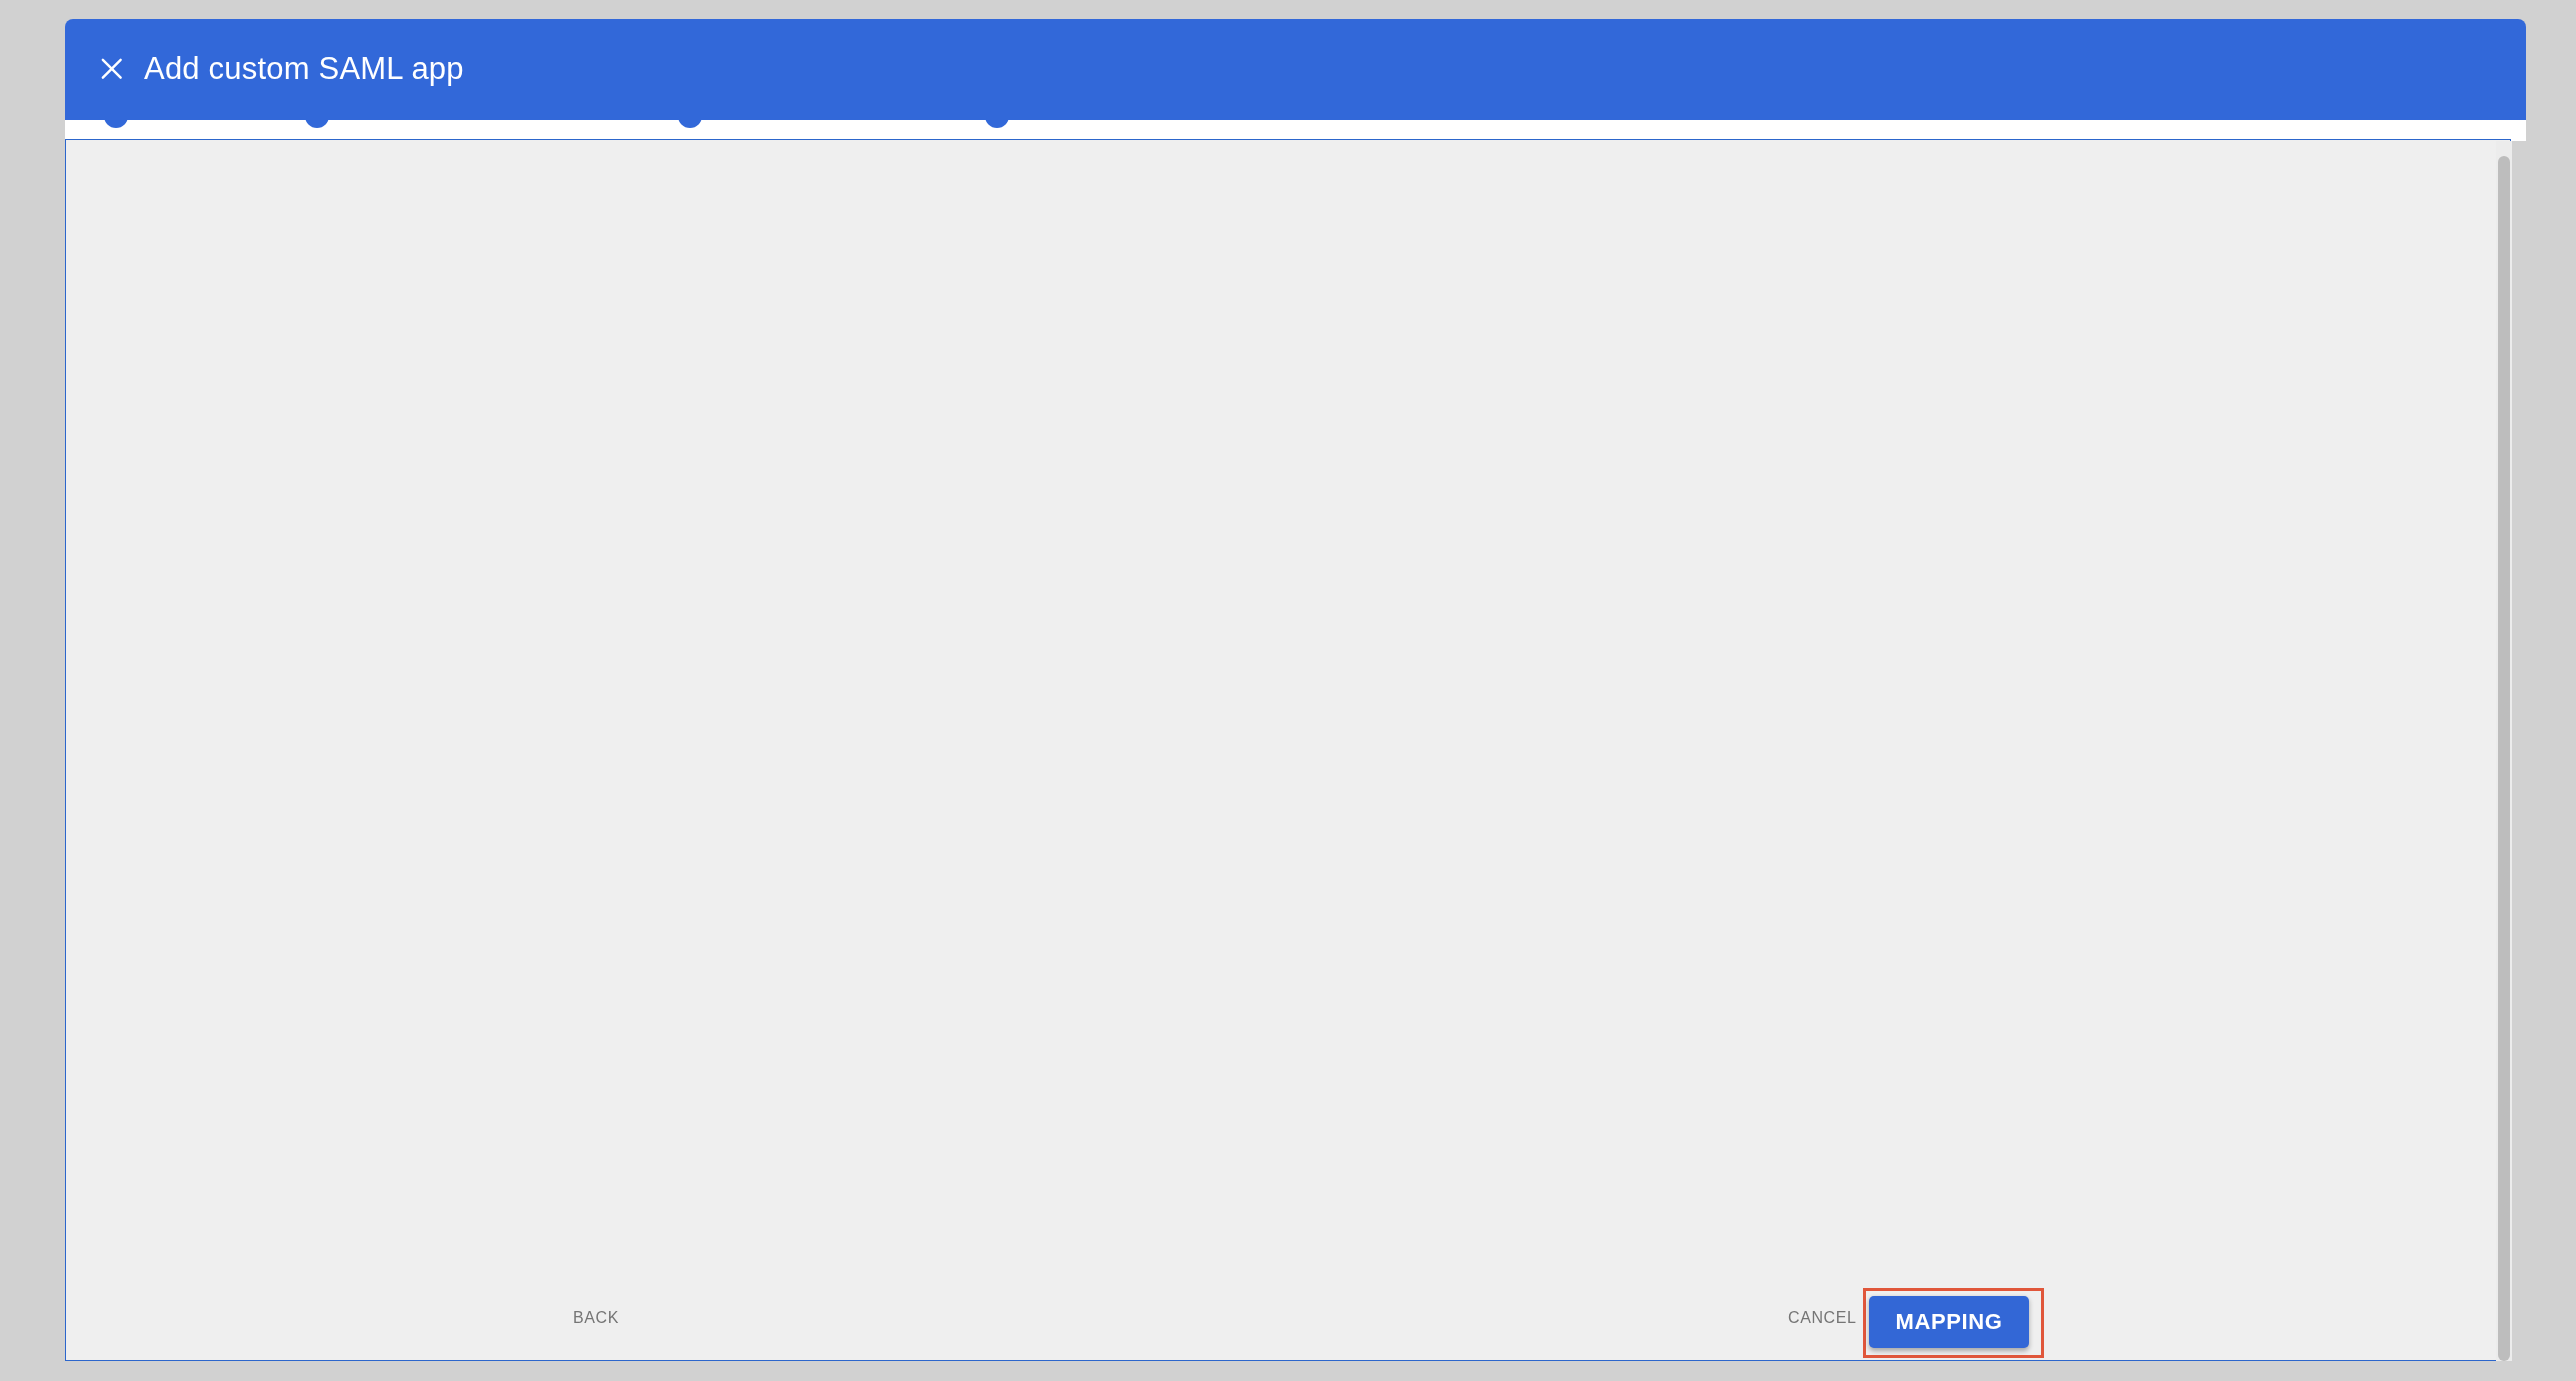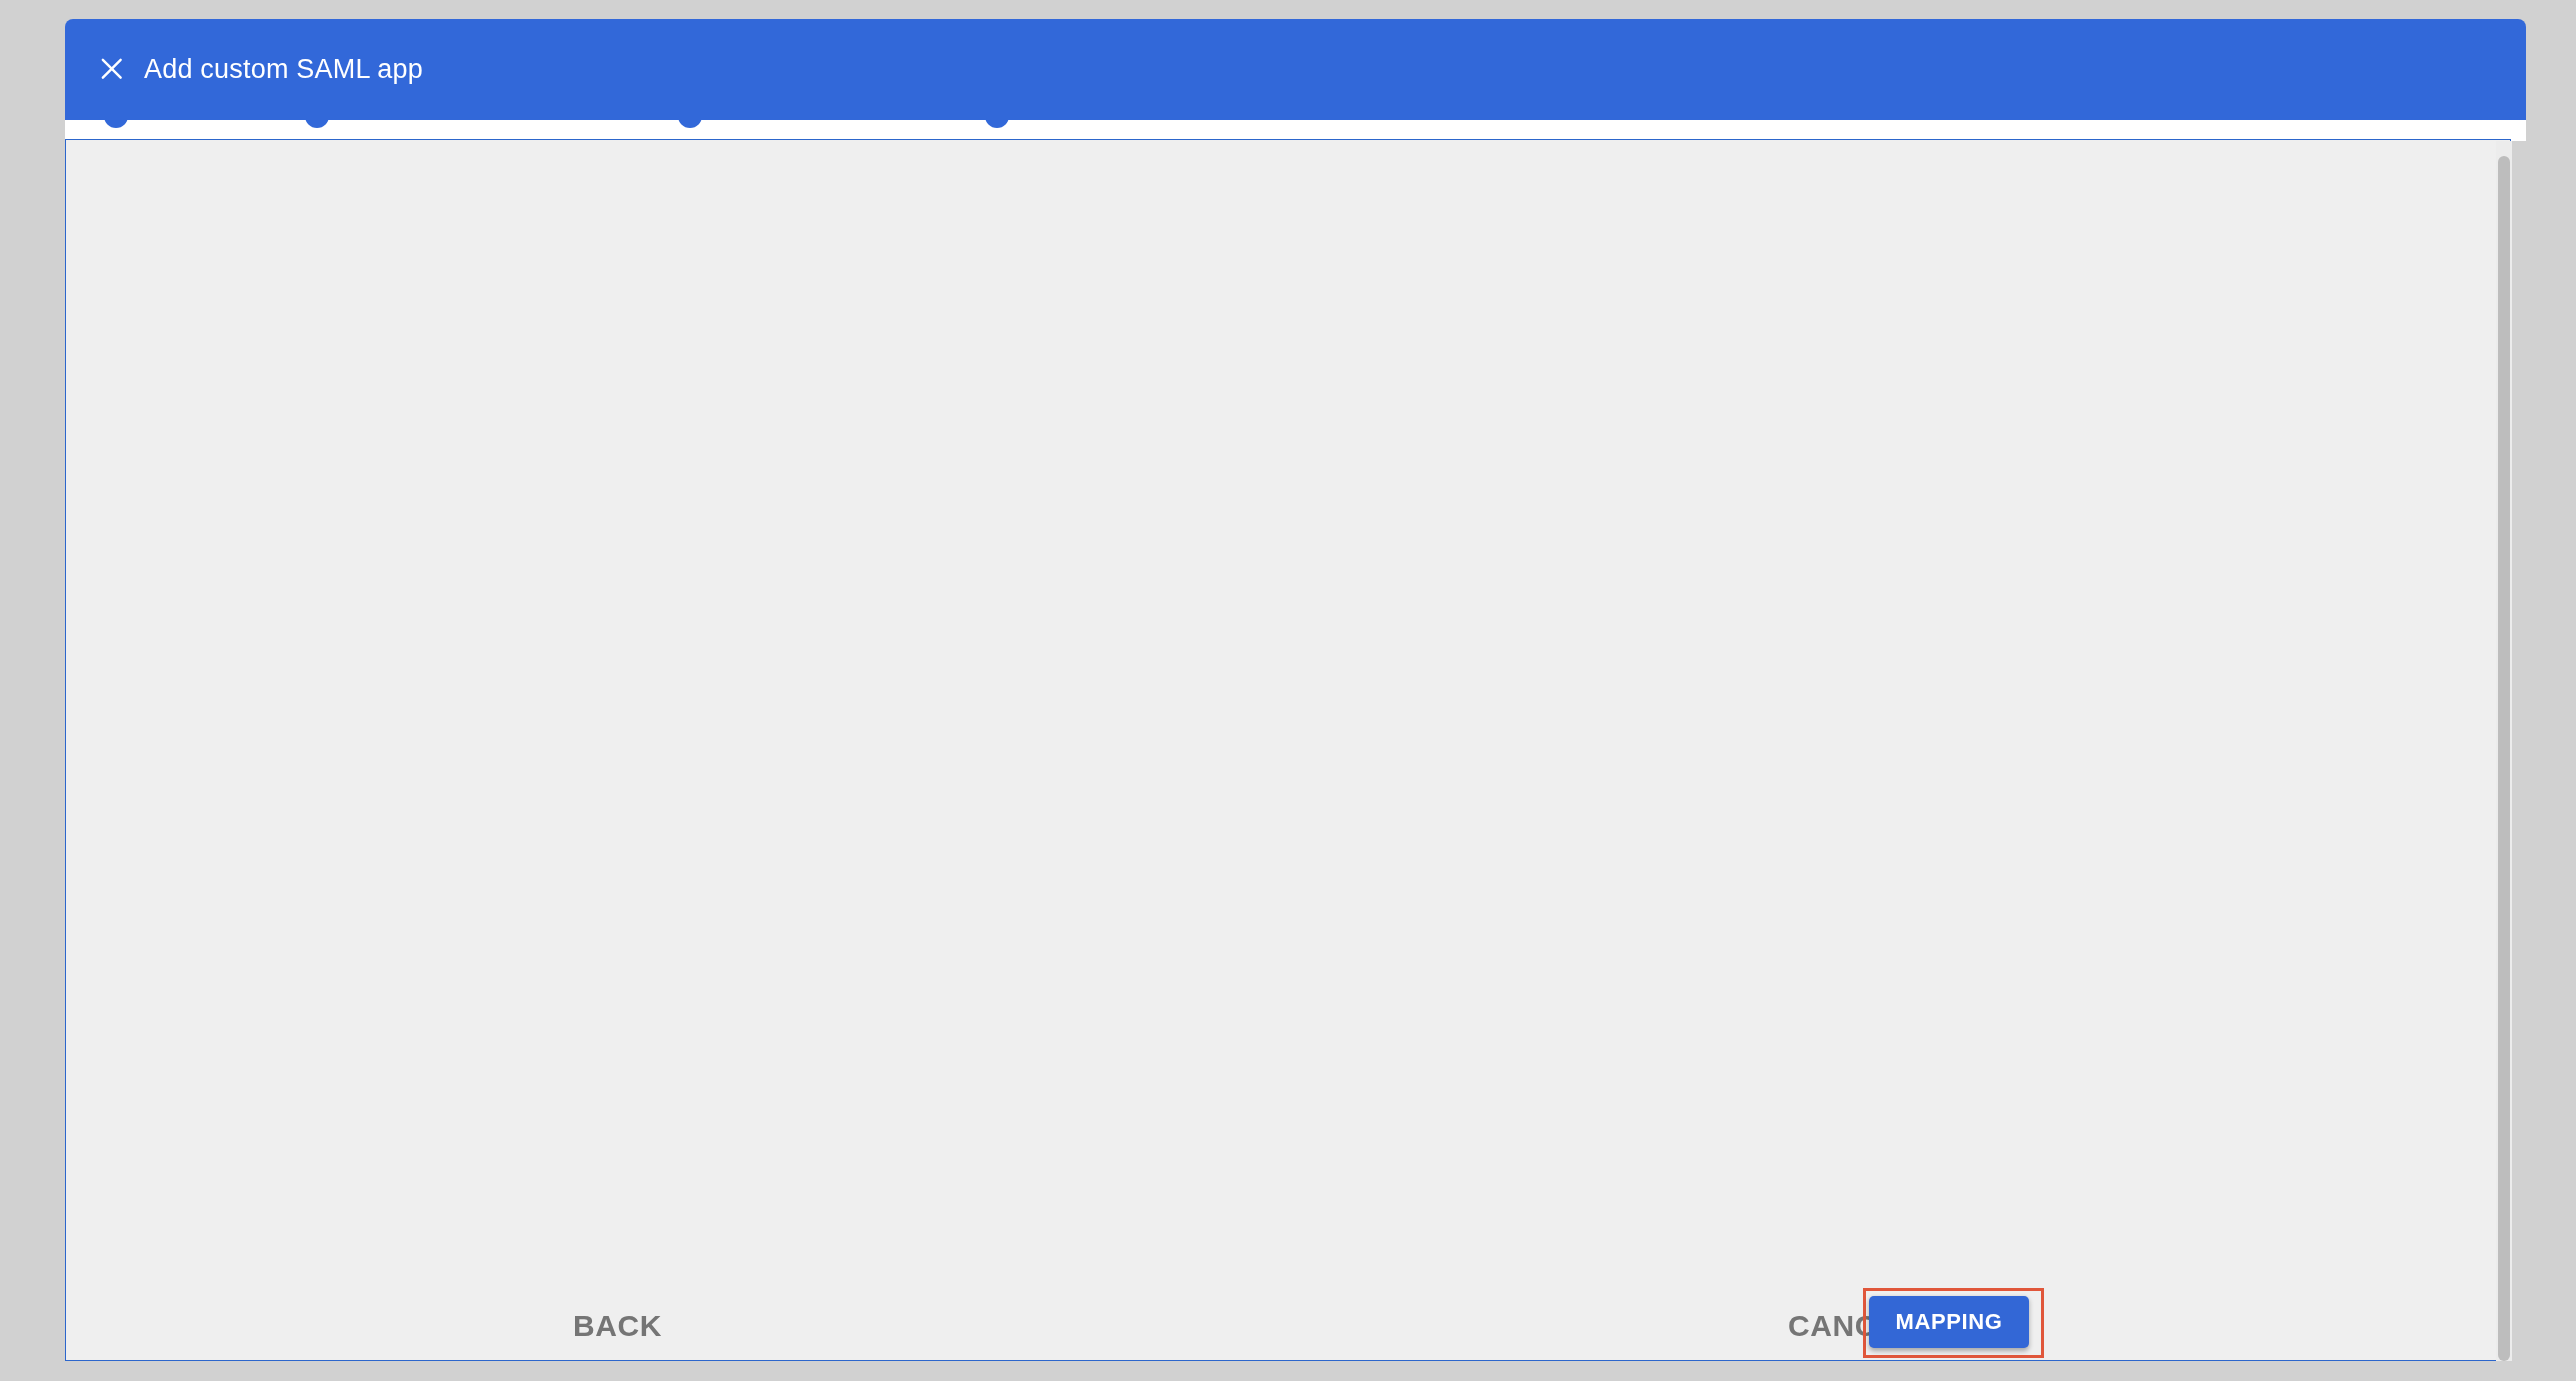--- a/index.html
+++ b/index.html
@@ -12,21 +12,21 @@
   
   .white-strip{position:absolute;left:65px;top:120px;width:2461px;height:21px;background:#ffffff;}
   .stepper-dot{position:absolute;top:104px;width:24px;height:24px;border-radius:50%;background:#3268d9;}
   .dot1{left:104px;} .dot2{left:305px;} .dot3{left:678px;} .dot4{left:985px;}
   .dialog-header{
     position:absolute;left:65px;top:18.6px;width:2461px;height:101px;
     background:#3268d9;border-radius:8px 8px 0 0;
     display:flex;align-items:center;color:#ffffff;z-index:5;
   }
   .close-btn{width:32px;height:32px;margin-left:31px;display:flex;align-items:center;justify-content:center;cursor:pointer;}
-  .dialog-title{font-size:27px;margin-left:16px;letter-spacing:0.2px;}
+  .dialog-title{font-size:31px;margin-left:16px;letter-spacing:0.2px;}
   
   .content-box{
     position:absolute;left:65px;top:139px;width:2446px;height:1222px;
     background:#efefef;border:1.6px solid #2c66cc;box-sizing:border-box;z-index:4;
   }
   .scroll-track{position:absolute;left:2496px;top:141px;width:16px;height:1220px;background:#ececec;z-index:6;}
   .scroll-thumb{position:absolute;left:1.6px;top:15.4px;width:12px;height:1205px;border-radius:6.5px;background:#bdbdbd;}
   
   .card{
     position:absolute;background:#ffffff;border-radius:3.2px;
@@ -81,21 +81,21 @@
   .group-search::placeholder{color:#9e9e9e;}
   .group-search-underline{position:absolute;left:53px;top:253px;width:845px;height:2.4px;background:#d8d8d8;}
   .group-arrow{position:absolute;left:934px;top:201px;font-size:31px;color:#5f6368;}
   .group-attr-value{
     position:absolute;left:999px;top:206px;width:468px;height:40px;
     border:none;outline:none;background:transparent;padding:0;
     font-family:"Liberation Sans","DejaVu Sans",sans-serif;font-size:23.5px;color:#9e9e9e;
   }
   .group-attr-underline{position:absolute;left:999px;top:253px;width:471px;height:1.6px;background:#d0d0d0;}
   
-  .footer-text-btn{position:absolute;font-size:30px;font-weight:bold;letter-spacing:0.6px;color:#757575;cursor:pointer;z-index:7;}
+  .footer-text-btn{position:absolute;font-size:16px;font-weight:normal;letter-spacing:0.6px;color:#757575;cursor:pointer;z-index:7;}
   .back-btn{left:573px;top:1309px;}
   .cancel-btn{left:1788px;top:1309px;}
   .finish-btn{
     position:absolute;left:1869px;top:1296px;width:160px;height:52px;
     background:#3367d6;border-radius:4.9px;box-shadow:0 2.4px 4.9px rgba(0,0,0,0.3);
     display:flex;align-items:center;justify-content:center;
     font-size:22px;font-weight:bold;letter-spacing:0.6px;color:#ffffff;cursor:pointer;z-index:9;
   }
 </style>
 </head>

